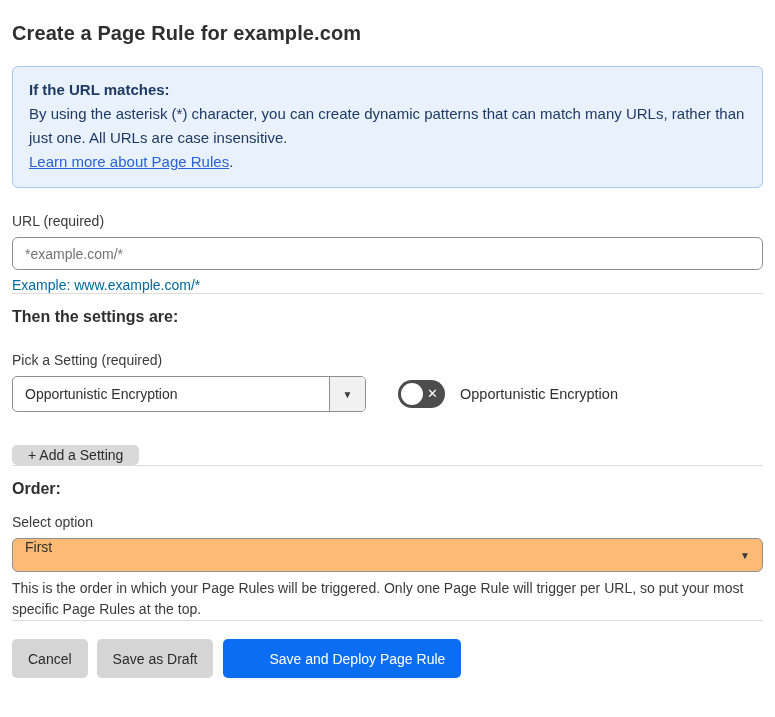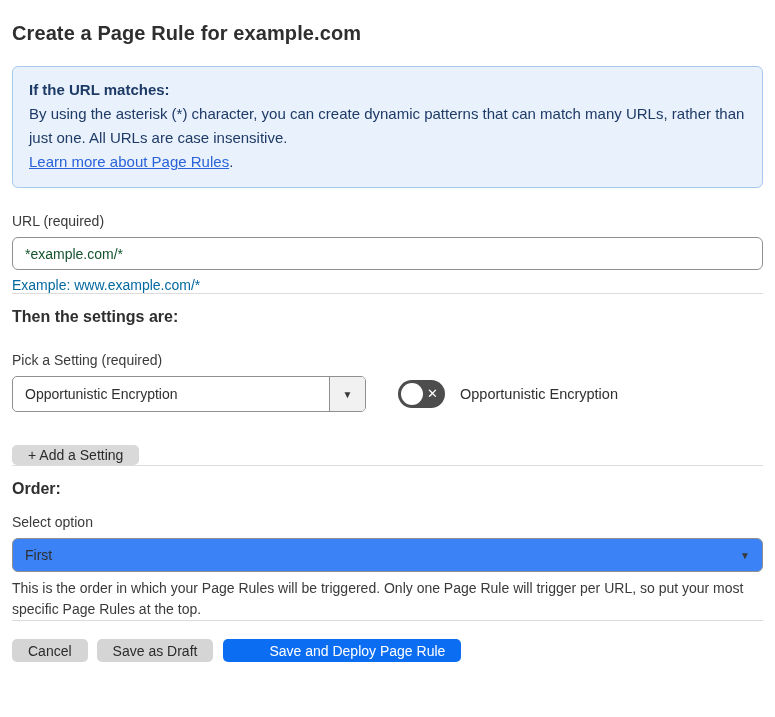--- a/index.html
+++ b/index.html
@@ -46,21 +46,21 @@
   }
 
   .url-input {
     width: 751px;
     height: 33px;
     border: 1px solid #8f8f8f;
     border-radius: 6px;
     padding: 0 12px;
     font-family: "Liberation Sans", sans-serif;
     font-size: 14px;
-    color: #14532d;
+    color: #737373;
     background: #ffffff;
     outline: none;
   }
 
   .helper-text {
     font-size: 14px;
     color: #0369a1;
     margin-top: 7px;
   }
 
@@ -160,23 +160,23 @@
     color: #2b2b2b;
     cursor: pointer;
   }
 
   .order-select {
     position: relative;
     width: 751px;
     height: 34px;
     border: 1px solid #8f8f8f;
     border-radius: 6px;
-    background: #3b82f6;
-    display: flex;
-    align-items: center;
+    background: #fdba74;
+    display: flex;
+    align-items: flex-start;
     padding-left: 12px;
     font-size: 14px;
     color: #2f2f2f;
     cursor: pointer;
   }
   .order-select .select-chevron {
     position: absolute;
     right: 12px;
     top: 50%;
     transform: translateY(-50%);
@@ -192,21 +192,21 @@
   }
 
   .footer-buttons {
     display: flex;
     gap: 9px;
     margin-top: 18px;
   }
   .btn {
     border: none;
     border-radius: 5px;
-    height: 23px;
+    height: 39px;
     padding: 0 16px;
     font-family: "Liberation Sans", sans-serif;
     font-size: 14px;
     cursor: pointer;
   }
   .btn-gray { background: #d5d5d5; color: #2b2b2b; }
   .btn-blue { background: #0b6ef2; color: #ffffff; margin-left: 1px; padding-left: 46px; }
 
   .mt-settings-label { margin-top: 26px; }
   .mt-order-label { margin-top: 16px; }

